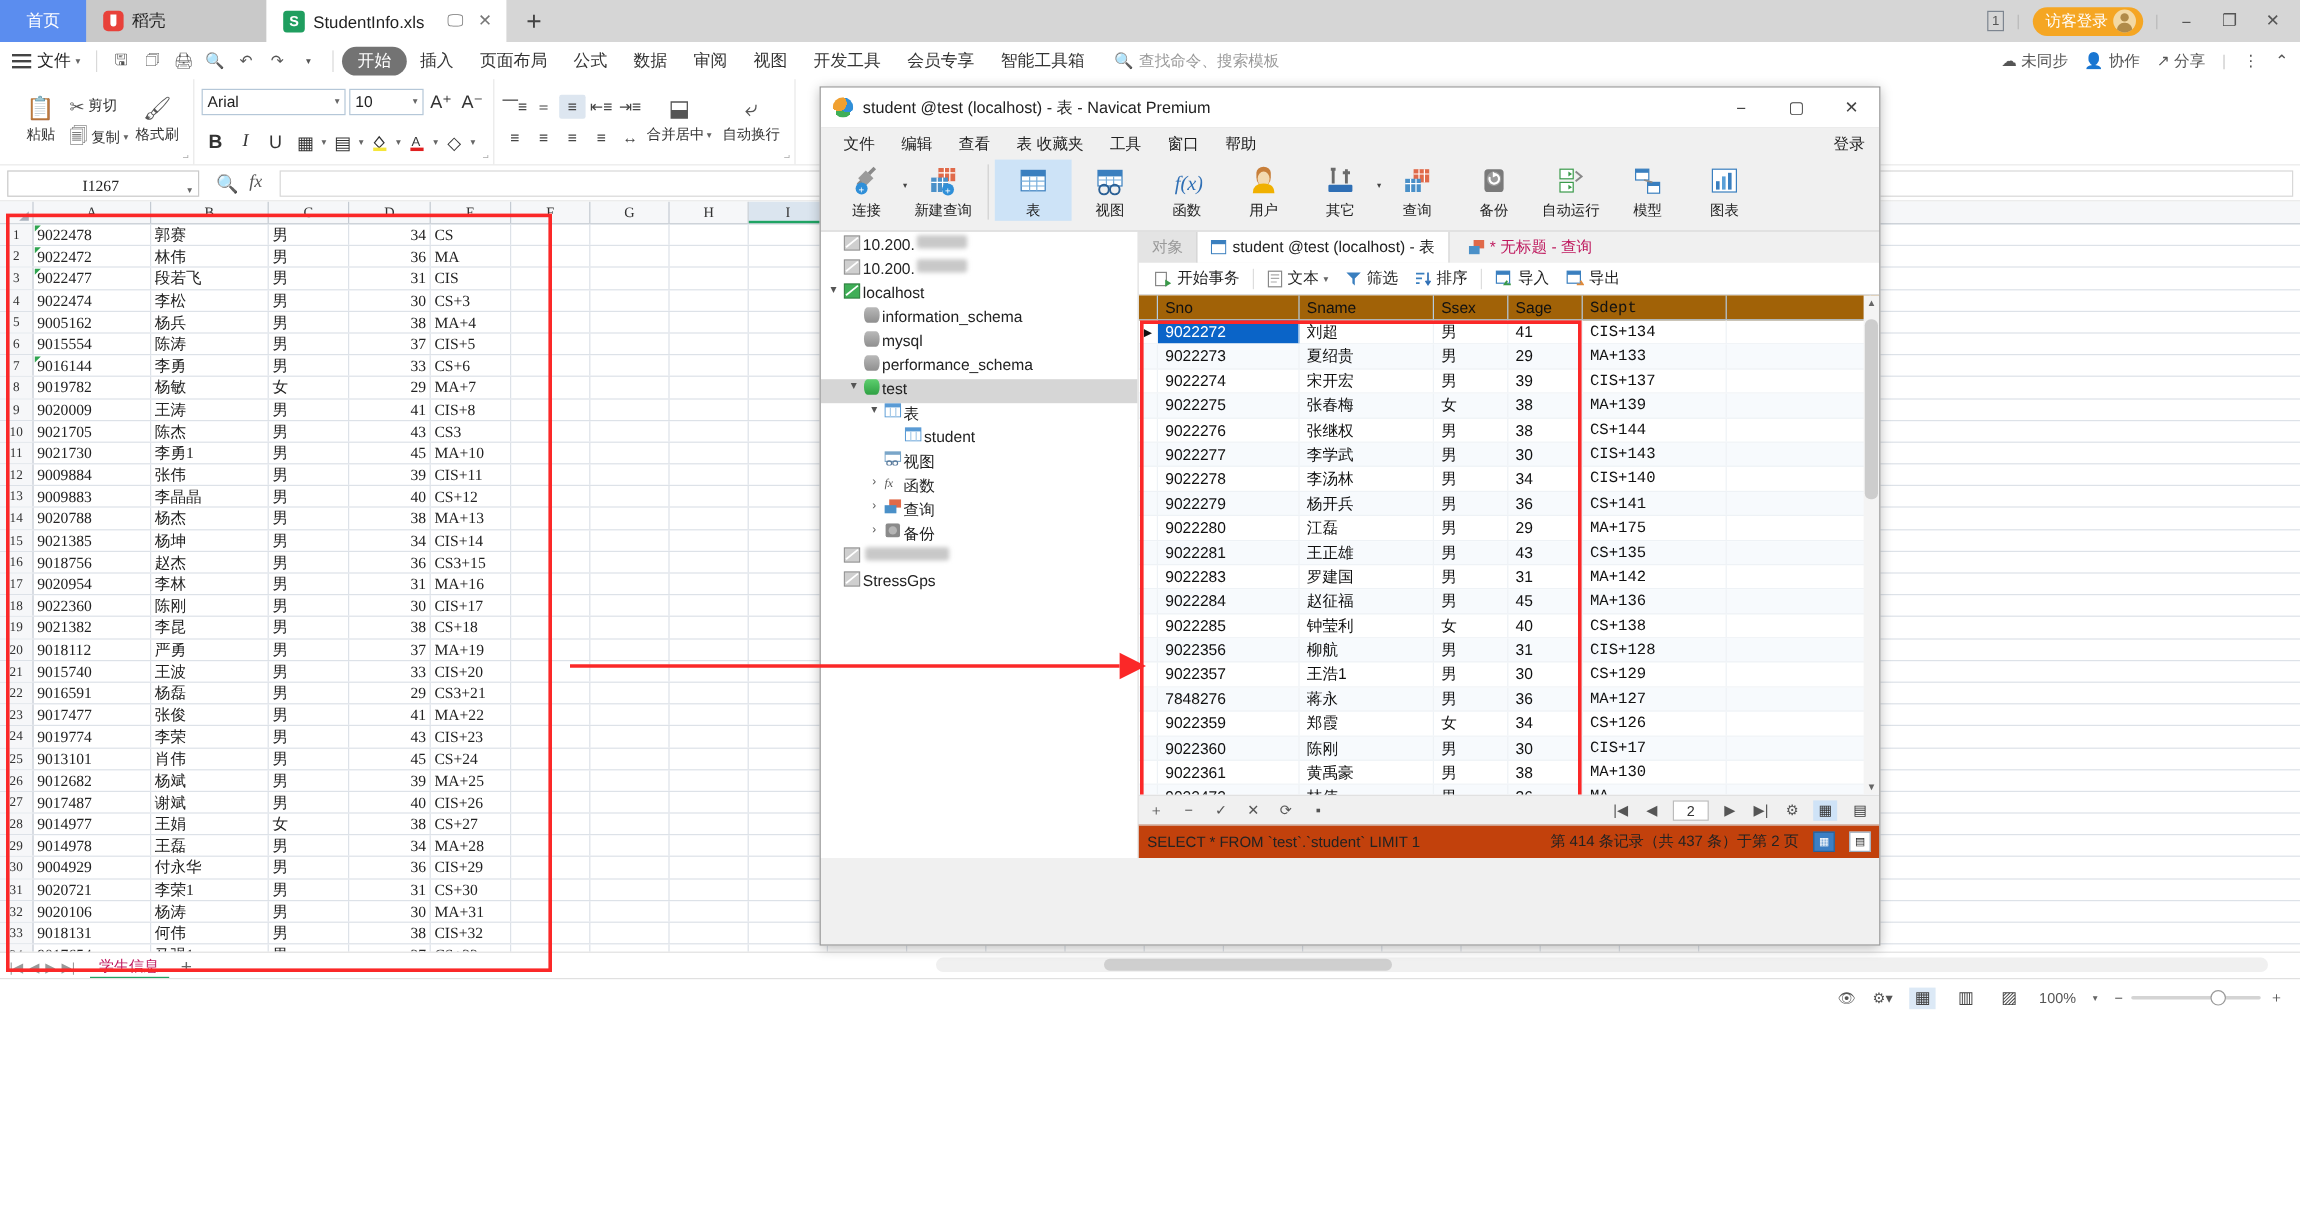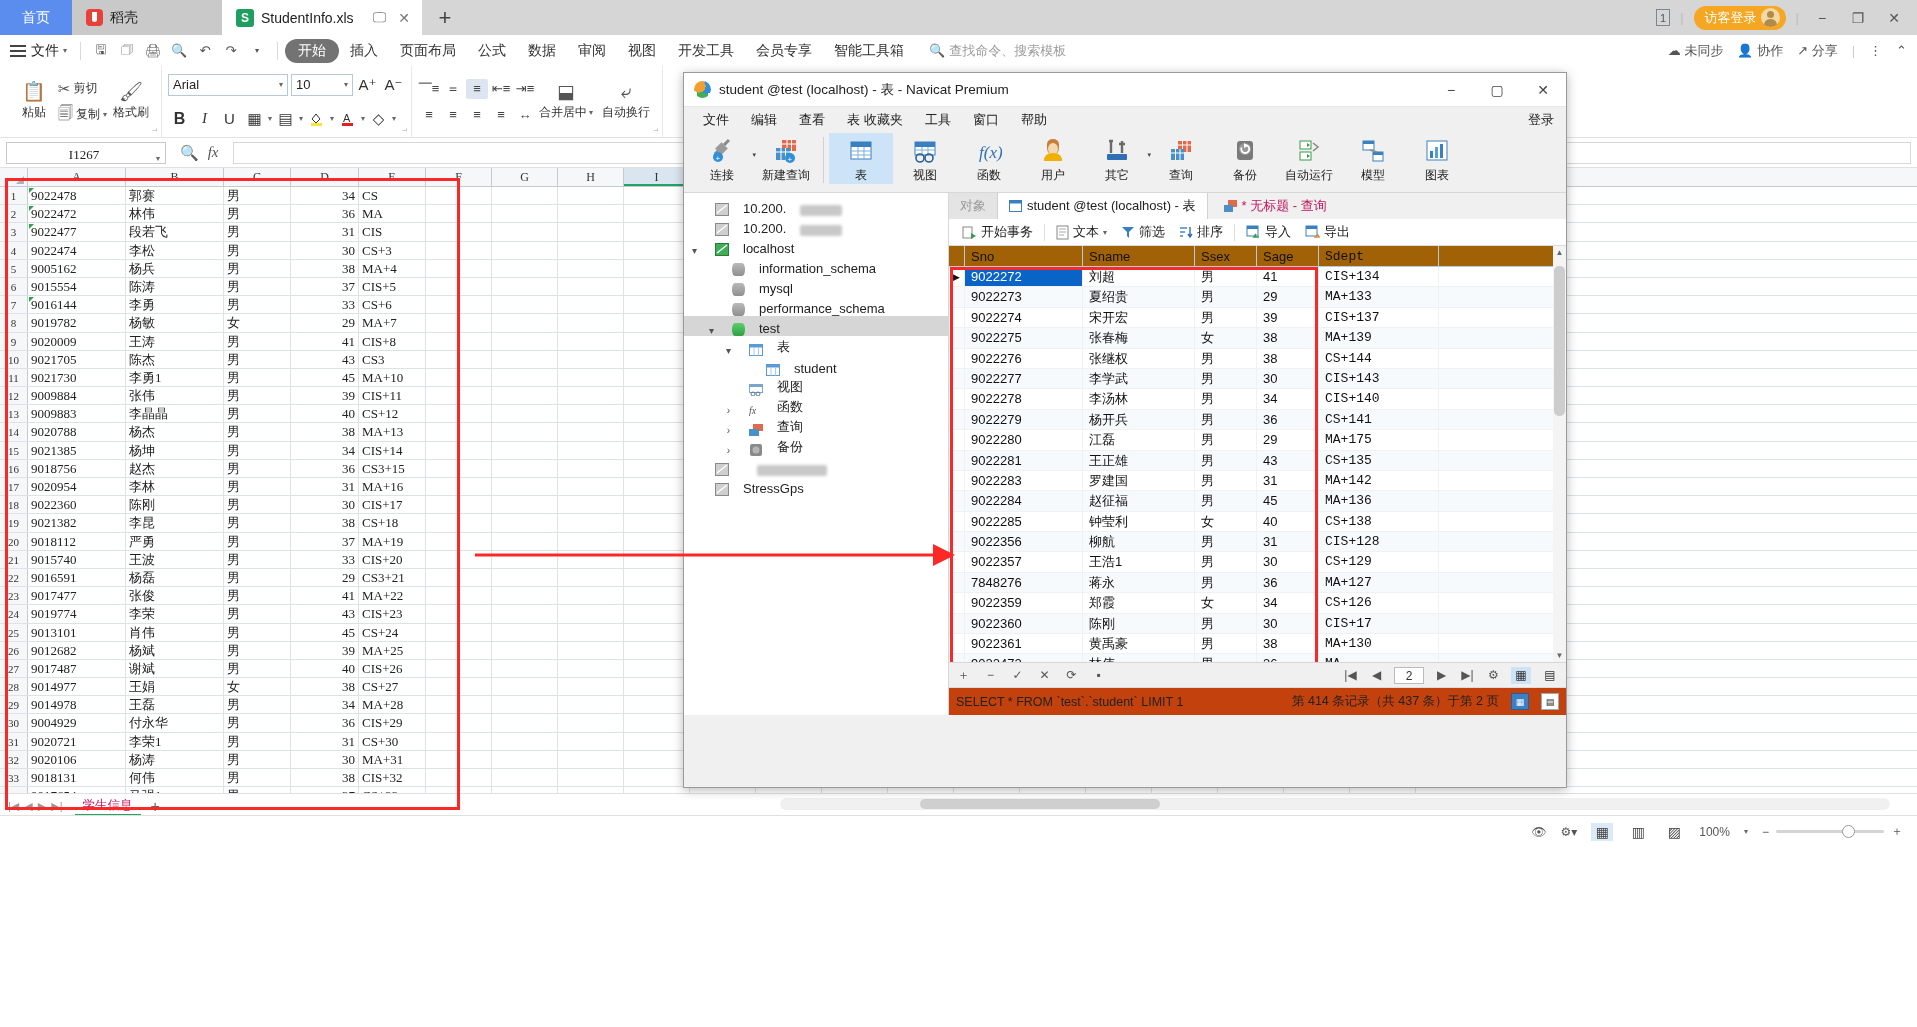--- a/index.html
+++ b/index.html
@@ -236,21 +236,21 @@
     font-size: 12px; color: #222; padding-top: 3px; gap: 1px; position: relative;
   }
   .nv-tb.sel { background: #cde3f7; }
   .tb-ico { height: 30px; display: flex; align-items: center; justify-content: center; }
   .nv-tb .dd { position: absolute; right: -2px; top: 18px; font-size: 7px; color: #444; }
   .tb-sep { width: 1px; height: 46px; background: #d0d0d0; margin: 4px 5px 0; }
 
   
   .nv-body { display: flex; height: 522px; }
   .nv-tree { width: 265px; background: #fff; border-right: 1px solid #d7d7d7; padding-top: 3px; overflow: hidden; }
-  .tr-item { display: flex; align-items: flex-end; height: 20px; font-size: 13px; color: #222; gap: 14px; }
+  .tr-item { display: flex; align-items: flex-start; height: 20px; font-size: 13px; color: #222; gap: 2px; }
   .tr-item.sel { background: #d6d6d6; }
   .tw { width: 13px; text-align: center; color: #555; font-size: 10px; }
   .db-ico { width: 13px; height: 13px; position: relative; }
   .db-ico.grey { background: linear-gradient(#b9b9b9, #8f8f8f); border-radius: 3px/6px; }
   .db-ico.green { background: linear-gradient(#5dcf6e, #2fa043); border-radius: 3px/6px; }
   .blur { display: inline-block; height: 11px; border-radius: 2px; background: #c8c8c8; filter: blur(1.6px); }
 
   .nv-main { flex: 1; display: flex; flex-direction: column; background: #f0f0f0; }
   .nv-tabs { height: 26px; display: flex; align-items: stretch; background: #f0f0f0; font-size: 13px; }
   .nv-tab {

